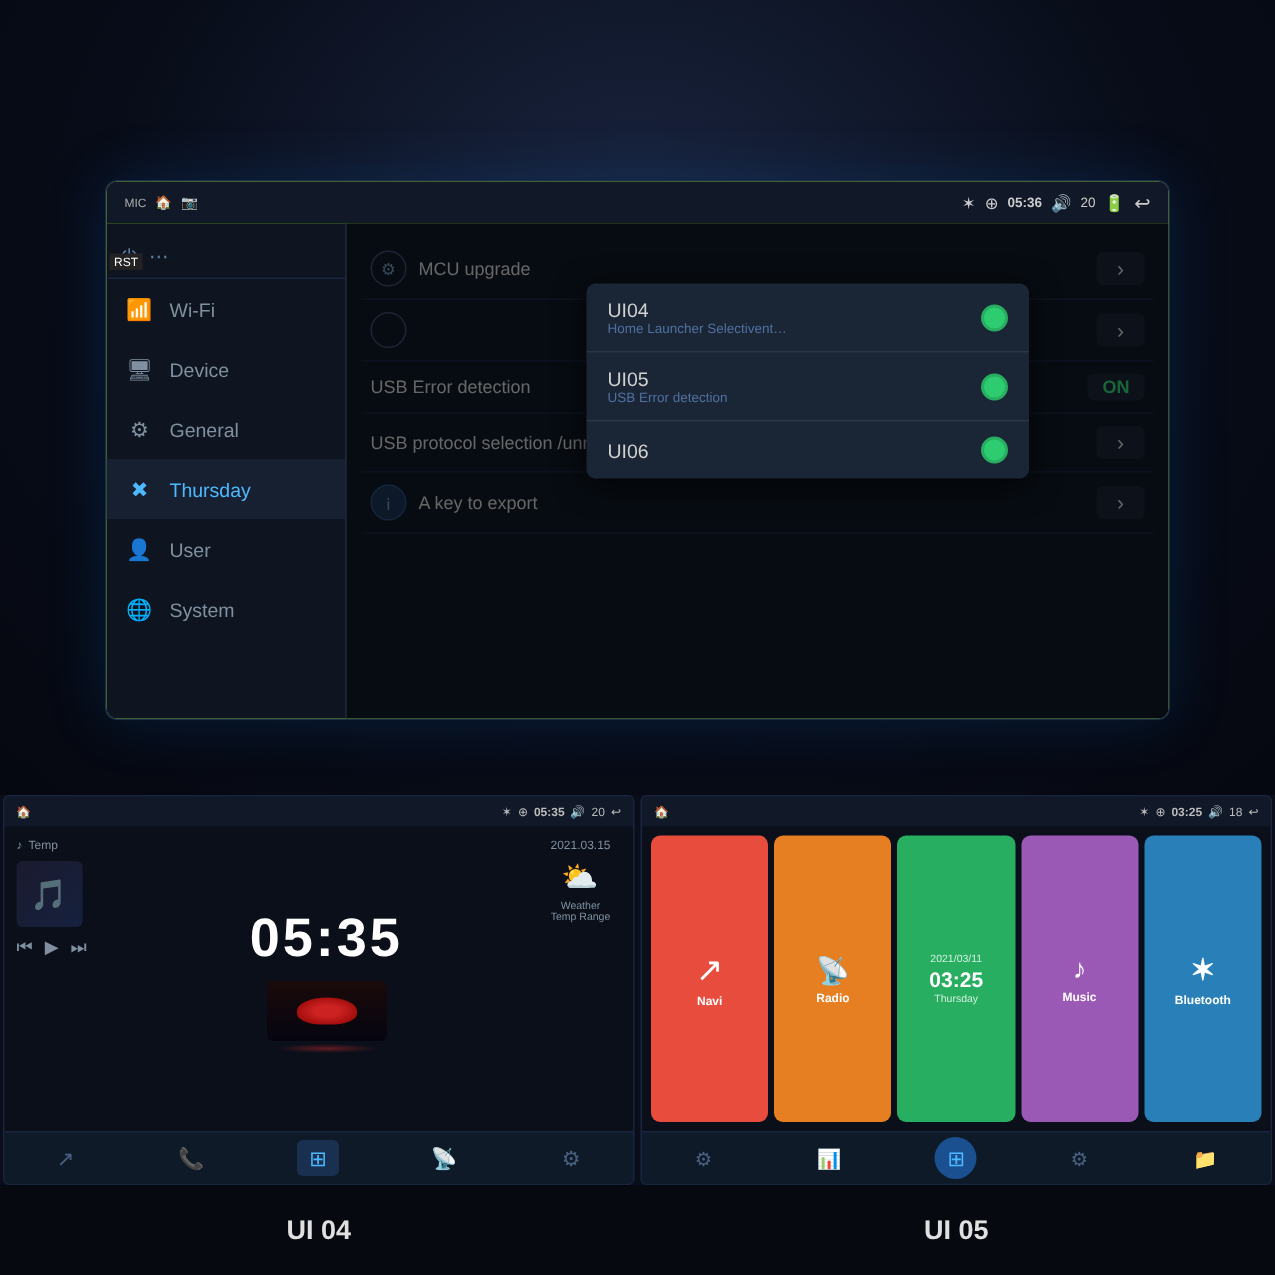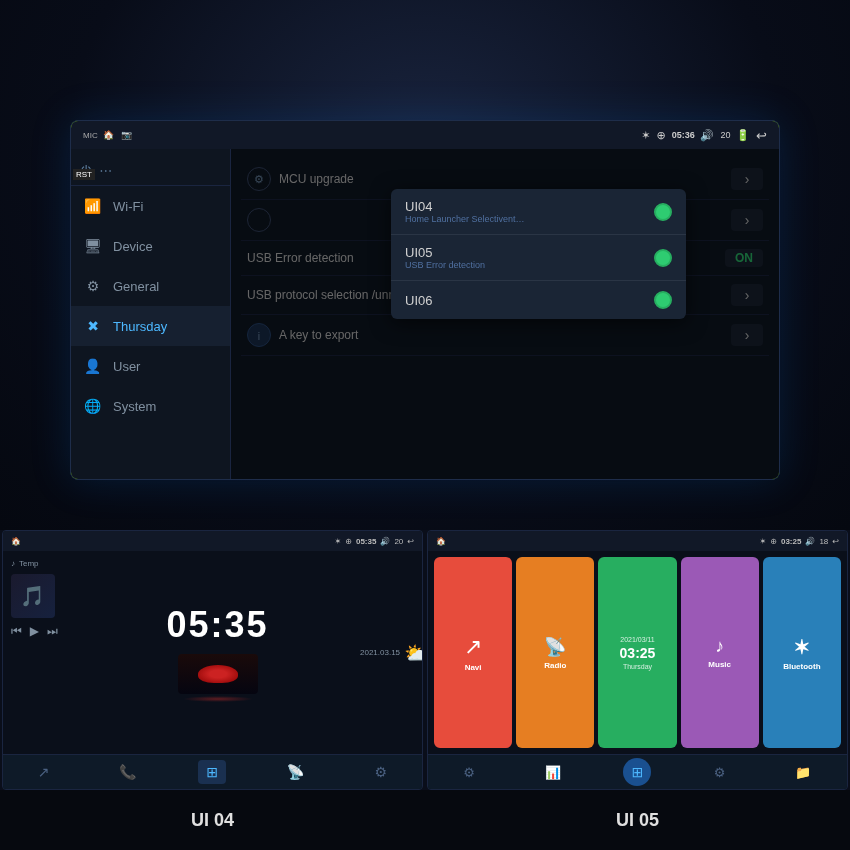--- a/index.html
+++ b/index.html
@@ -288,21 +288,21 @@
       font-size: 36px;
       font-weight: bold;
       color: #ffffff;
       letter-spacing: 2px;
     }
 
     .ui04-right {
       width: 70px;
       padding: 8px;
       display: flex;
-      flex-direction: row;
+      flex-direction: column;
       align-items: center;
       gap: 4px;
     }
     .date-text { font-size: 8px; color: #8090a0; }
     .weather-icon { font-size: 20px; }
     .weather-label { font-size: 7px; color: #8090a0; text-align: center; }
 
     .ui04-navbar {
       height: 35px;
       background: #0e1a28;

